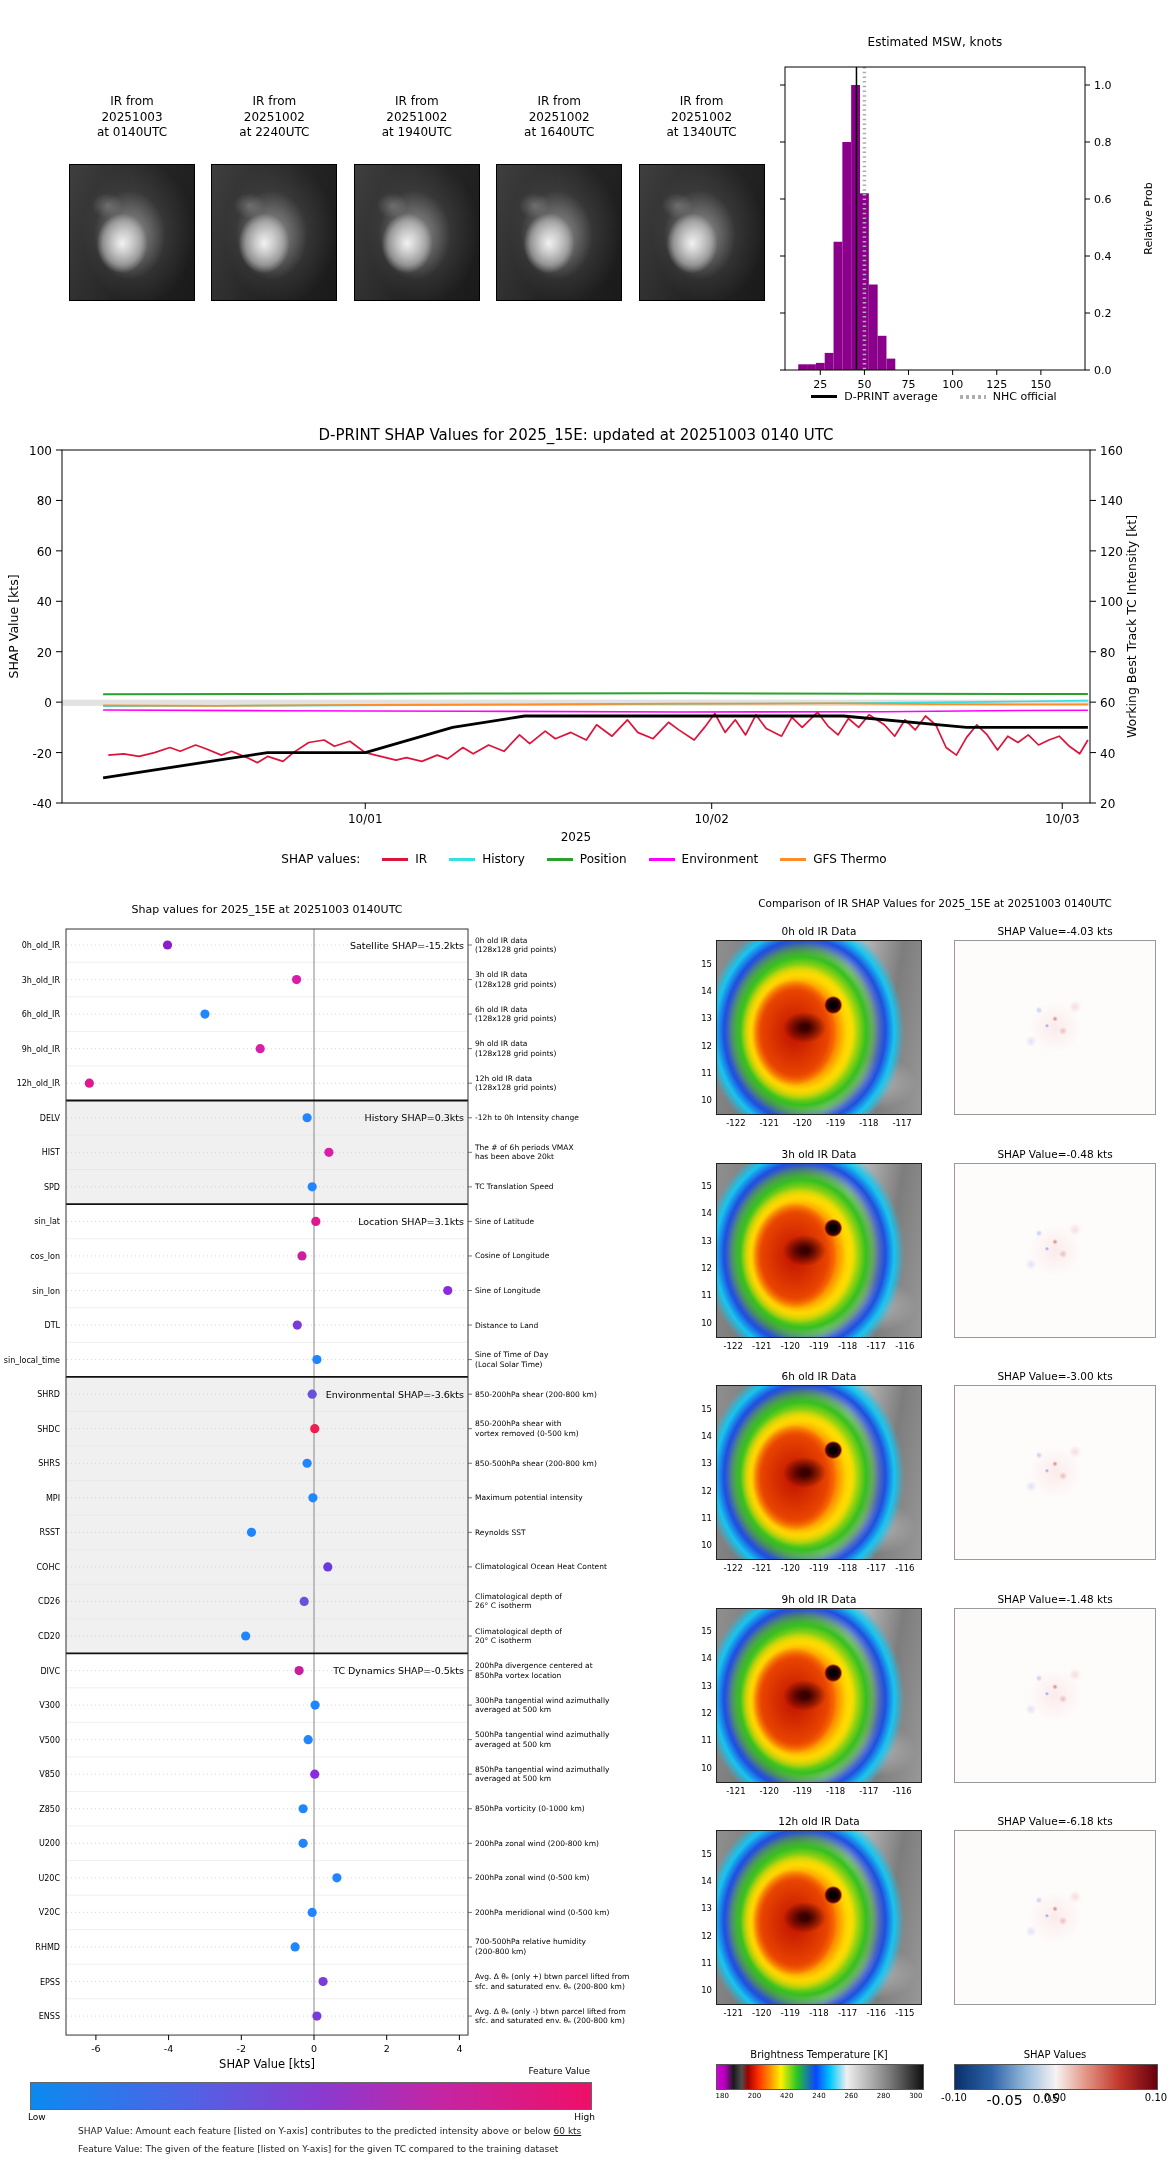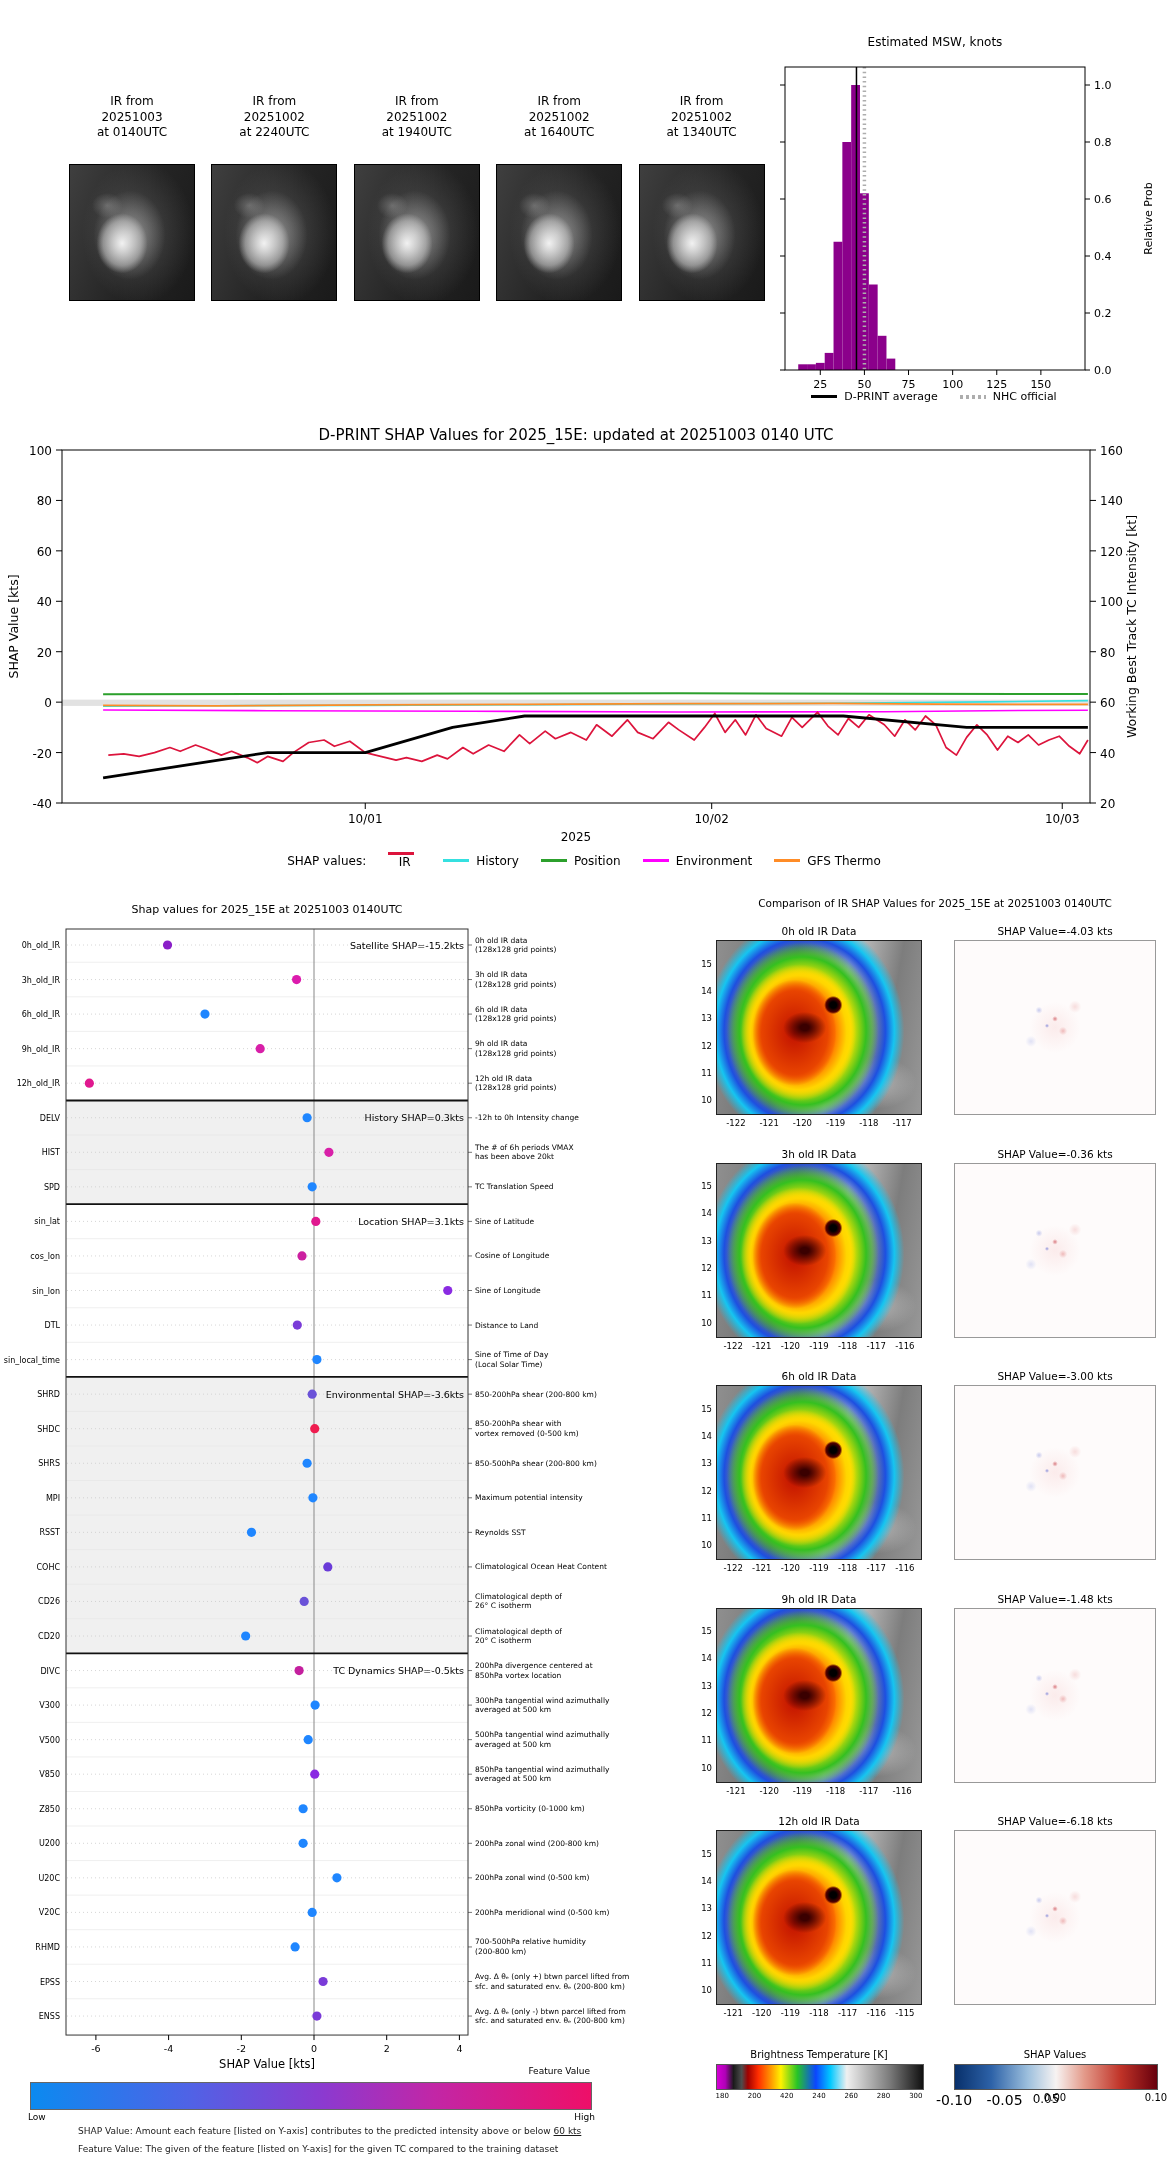--- a/index.html
+++ b/index.html
@@ -177,21 +177,21 @@
       <line x1="711.696" y1="383" x2="711.696" y2="389" stroke="#000"></line>
       <text x="711.696" y="403" font-size="12" text-anchor="middle">10/02</text>
       <line x1="1062.2440000000001" y1="383" x2="1062.2440000000001" y2="389" stroke="#000"></line>
       <text x="1062.2440000000001" y="403" font-size="12" text-anchor="middle">10/03</text>
       <text x="576" y="421" font-size="12" text-anchor="middle">2025</text>
       <text x="18" y="206.5" font-size="12.5" text-anchor="middle" transform="rotate(-90 18 206.5)">SHAP Value [kts]</text>
       <text x="1136" y="206.5" font-size="12.5" text-anchor="middle" transform="rotate(-90 1136 206.5)">Working Best Track TC Intensity [kt]</text>
     </svg>
   <div id="ts-legend1" class="abs legend-row" style="left:0;top:852px;width:1168px;">
       <div style="">SHAP values:</div>
-      <div style="display:flex;align-items:center;flex-direction:column;">
+      <div style="display:flex;align-items:center;">
         <span class="ls" style="background: rgb(220, 20, 60);"></span>
         <span>IR</span>
       </div>
       <div style="display:flex;align-items:center;">
         <span class="ls" style="background: rgb(53, 224, 224);"></span>
         <span>History</span>
       </div>
       <div style="display:flex;align-items:center;">
         <span class="ls" style="background: rgb(44, 160, 44);"></span>
         <span>Position</span>
@@ -460,21 +460,21 @@
       <div class="abs" style="left:690px;top:1040.640625px;width:22px;text-align:right;font-size:8.5px;">12</div>
       <div class="abs" style="left:690px;top:1067.984375px;width:22px;text-align:right;font-size:8.5px;">11</div>
       <div class="abs" style="left:690px;top:1095.328125px;width:22px;text-align:right;font-size:8.5px;">10</div>
       <div class="abs center" style="left:719.9354838709676px;top:1118px;width:32px;font-size:8.5px;">-122</div>
       <div class="abs center" style="left:753.1612903225805px;top:1118px;width:32px;font-size:8.5px;">-121</div>
       <div class="abs center" style="left:786.3870967741935px;top:1118px;width:32px;font-size:8.5px;">-120</div>
       <div class="abs center" style="left:819.6129032258065px;top:1118px;width:32px;font-size:8.5px;">-119</div>
       <div class="abs center" style="left:852.8387096774195px;top:1118px;width:32px;font-size:8.5px;">-118</div>
       <div class="abs center" style="left:886.0645161290324px;top:1118px;width:32px;font-size:8.5px;">-117</div>
       <div class="abs center" style="left:716px;top:1147.5px;width:206px;font-size:10.5px;">3h old IR Data</div>
-      <div class="abs center" style="left:954px;top:1147.5px;width:202px;font-size:10.5px;">SHAP Value=-0.36 kts</div>
+      <div class="abs center" style="left:954px;top:1147.5px;width:202px;font-size:10.5px;">SHAP Value=-0.48 kts</div>
       <div class="abs ir-color" style="left:716px;top:1162.5px;"></div>
       <div class="abs shap-map" style="left:954px;top:1162.5px;"></div>
       <div class="abs" style="left:690px;top:1181.109375px;width:22px;text-align:right;font-size:8.5px;">15</div>
       <div class="abs" style="left:690px;top:1208.453125px;width:22px;text-align:right;font-size:8.5px;">14</div>
       <div class="abs" style="left:690px;top:1235.796875px;width:22px;text-align:right;font-size:8.5px;">13</div>
       <div class="abs" style="left:690px;top:1263.140625px;width:22px;text-align:right;font-size:8.5px;">12</div>
       <div class="abs" style="left:690px;top:1290.484375px;width:22px;text-align:right;font-size:8.5px;">11</div>
       <div class="abs" style="left:690px;top:1317.828125px;width:22px;text-align:right;font-size:8.5px;">10</div>
       <div class="abs center" style="left:717.1666666666665px;top:1340.5px;width:32px;font-size:8.5px;">-122</div>
       <div class="abs center" style="left:745.7777777777777px;top:1340.5px;width:32px;font-size:8.5px;">-121</div>
@@ -537,19 +537,19 @@
       <div class="abs grad-bt" style="left:716px;top:2064px;width:206px;height:24px;"></div>
       <div class="abs center" style="left:708.18px;top:2092px;width:28px;font-size:7px;">180</div>
       <div class="abs center" style="left:740.4533333333334px;top:2092px;width:28px;font-size:7px;">200</div>
       <div class="abs center" style="left:772.7266666666667px;top:2092px;width:28px;font-size:7px;">420</div>
       <div class="abs center" style="left:805px;top:2092px;width:28px;font-size:7px;">240</div>
       <div class="abs center" style="left:837.2733333333333px;top:2092px;width:28px;font-size:7px;">260</div>
       <div class="abs center" style="left:869.5466666666666px;top:2092px;width:28px;font-size:7px;">280</div>
       <div class="abs center" style="left:901.8199999999999px;top:2092px;width:28px;font-size:7px;">300</div>
       <div class="abs center" style="left:954px;top:2049px;width:202px;font-size:10px;">SHAP Values</div>
       <div class="abs grad-shapcb" style="left:954px;top:2064px;width:202px;height:24px;"></div>
-      <div class="abs center" style="left:934px;top:2092px;width:40px;font-size:14px;">-0.10</div>
+      <div class="abs center" style="left:934px;top:2092px;width:40px;font-size:10px;">-0.10</div>
       <div class="abs center" style="left:984.5px;top:2092px;width:40px;font-size:14px;">-0.05</div>
       <div class="abs center" style="left:1035px;top:2092px;width:40px;font-size:10px;">0.00</div>
       <div class="abs center" style="left:1026px;top:2092px;width:40px;font-size:12px;">0.05</div>
       <div class="abs center" style="left:1136px;top:2092px;width:40px;font-size:10px;">0.10</div>
     </div>
 </div>
 
 </body></html>

